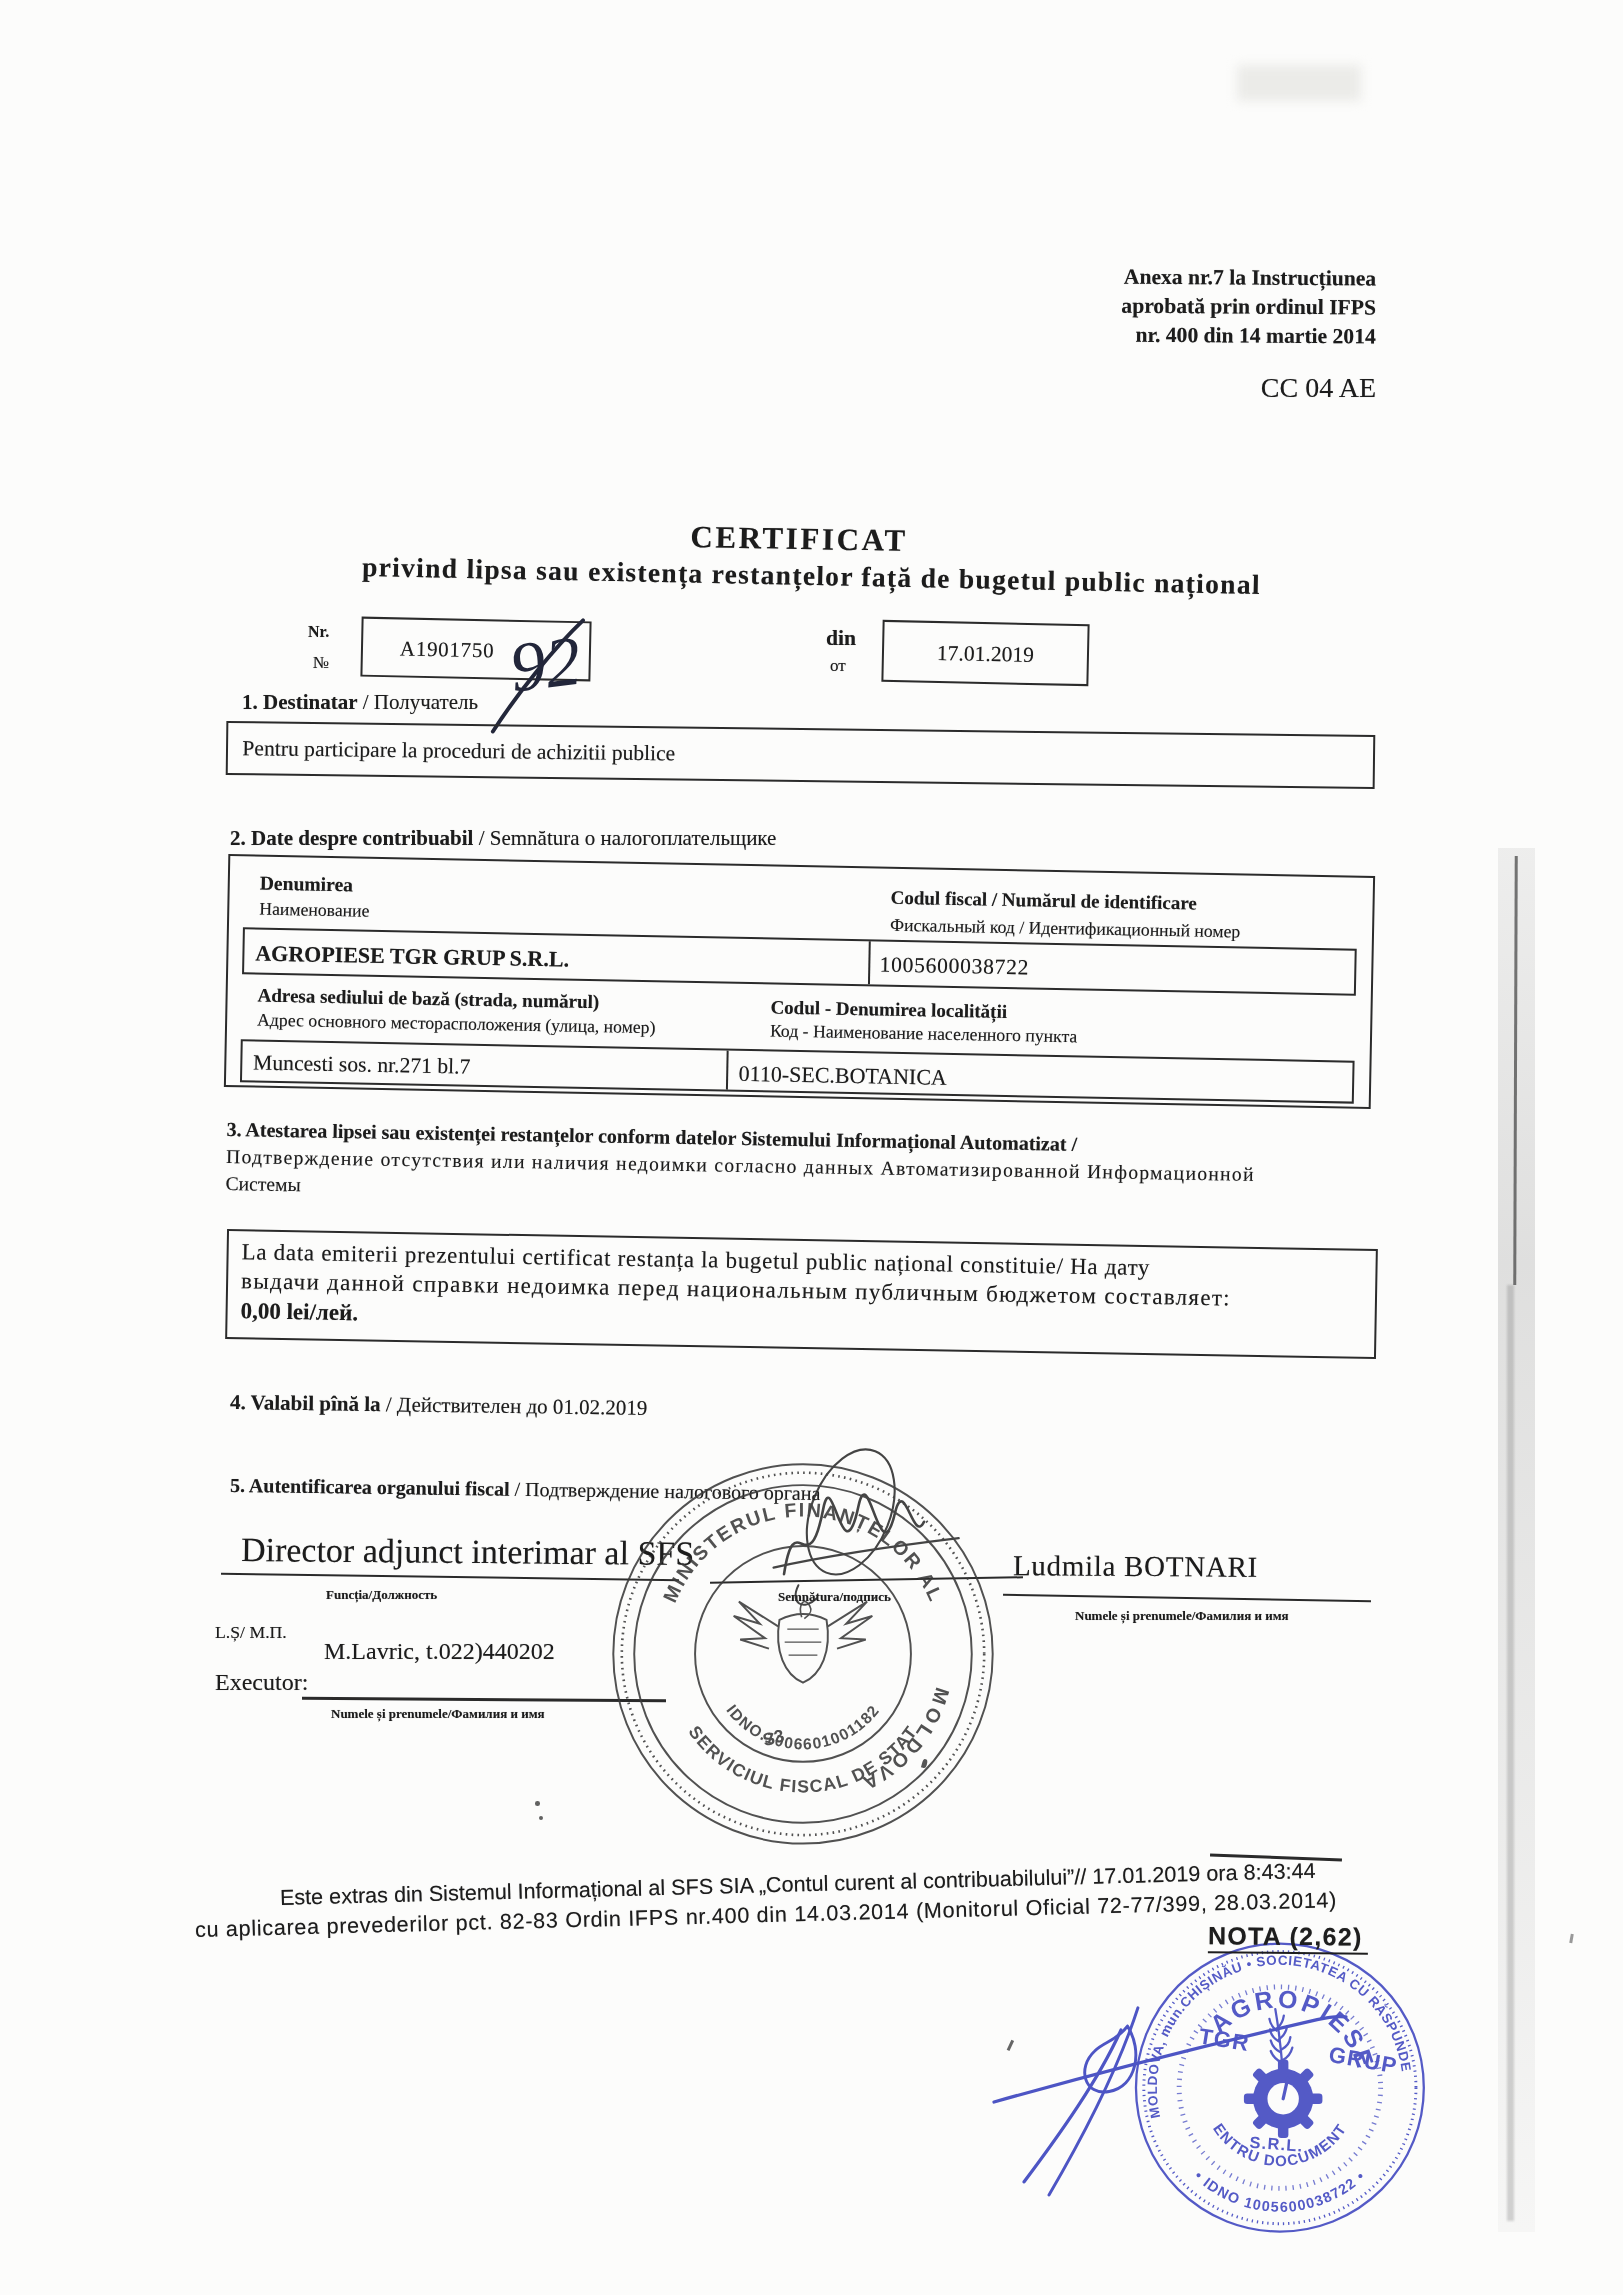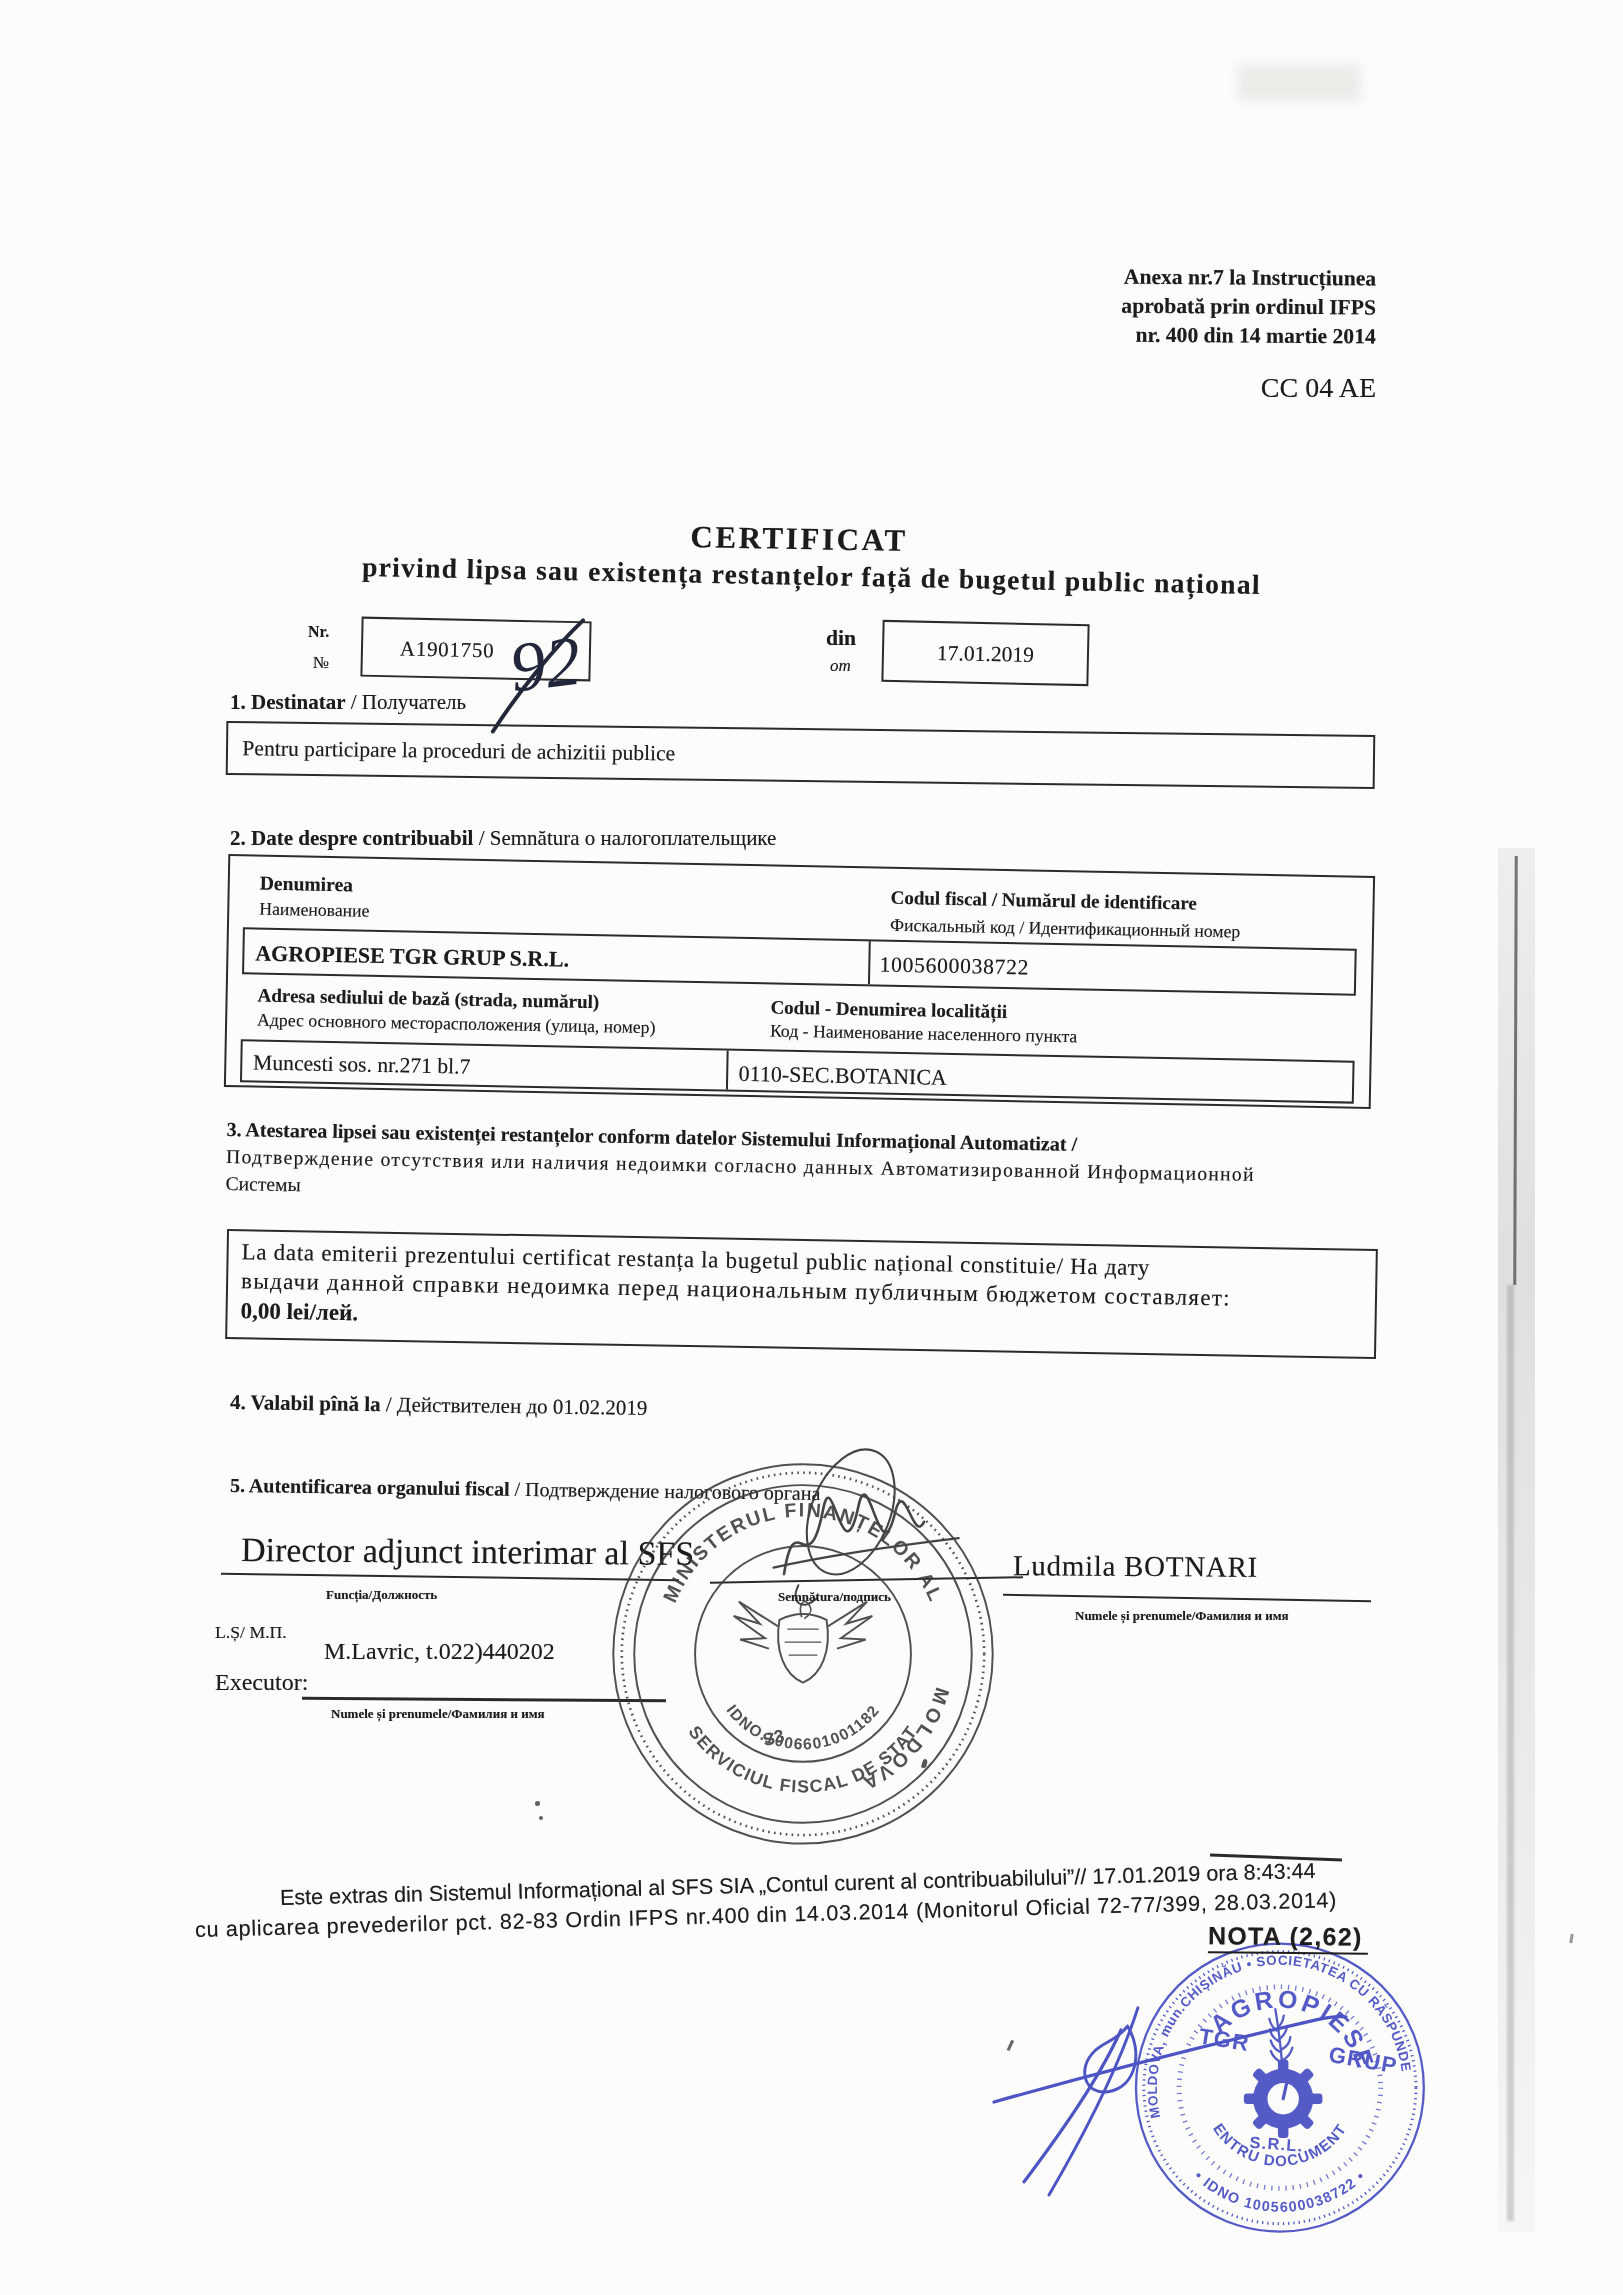--- a/index.html
+++ b/index.html
@@ -30,31 +30,31 @@
 
 <div class="t b" style="left:223px;top:521px;width:1152px;text-align:center;font-size:31px;letter-spacing:2.6px;transform:rotate(1deg);">CERTIFICAT</div>
 <div class="t b" style="left:157px;top:560px;width:1309px;text-align:center;font-size:27.5px;letter-spacing:1.3px;transform:rotate(1.15deg);">privind lipsa sau existența restanțelor față de bugetul public național</div>
 
 <div class="t b" style="left:308px;top:623px;font-size:16px;">Nr.</div>
 <div class="t" style="left:313px;top:653px;font-size:17px;">№</div>
 <div class="box" style="left:361px;top:619px;width:230px;height:60px;transform:rotate(1.2deg);">
   <div class="t" style="left:37px;top:17px;font-size:21px;letter-spacing:0.7px;">A1901750</div>
 </div>
 <div class="t b" style="left:826px;top:626px;font-size:21.6px;">din</div>
-<div class="t" style="left:830px;top:656px;font-size:17px;font-style:italic;">от</div>
+<div class="t" style="left:830px;top:656px;font-size:17px;">от</div>
 <div class="box" style="left:882px;top:622px;width:207px;height:62px;transform:rotate(1.2deg);">
   <div class="t" style="left:0;top:18.3px;width:100%;text-align:center;font-size:21.6px;">17.01.2019</div>
 </div>
 
 <svg style="left:452px;top:576px;" width="249" height="196" viewBox="0 0 380 300">
   <path d="M 62,238 C 102,176 158,108 200,68" stroke="#23273a" stroke-width="6" fill="none" stroke-linecap="round"></path>
   <text x="88" y="170" font-size="108" font-style="italic" font-family="Liberation Serif, serif" fill="#22263a" transform="rotate(-7 150 130)">92</text>
 </svg>
 
-<div class="t" style="left:230px;top:690px;font-size:21px;">
+<div class="t" style="left:242px;top:690px;font-size:21px;">
   <span class="b">1. Destinatar</span><span> / </span><span>Получатель</span>
 </div>
 <div class="box" style="left:226px;top:728px;width:1149px;height:54px;transform:rotate(.7deg);">
   <div class="t" style="left:14.4px;top:13px;font-size:21.6px;">Pentru participare la proceduri de achizitii publice</div>
 </div>
 
 <div class="t" style="left:230px;top:826px;font-size:21px;">
   <span class="b">2. Date despre contribuabil</span><span> / Semnătura о налогоплательщике</span>
 </div>
 <div class="box" style="left:226px;top:865px;width:1147px;height:233px;border-width:2.6px;transform:rotate(1.1deg);">

